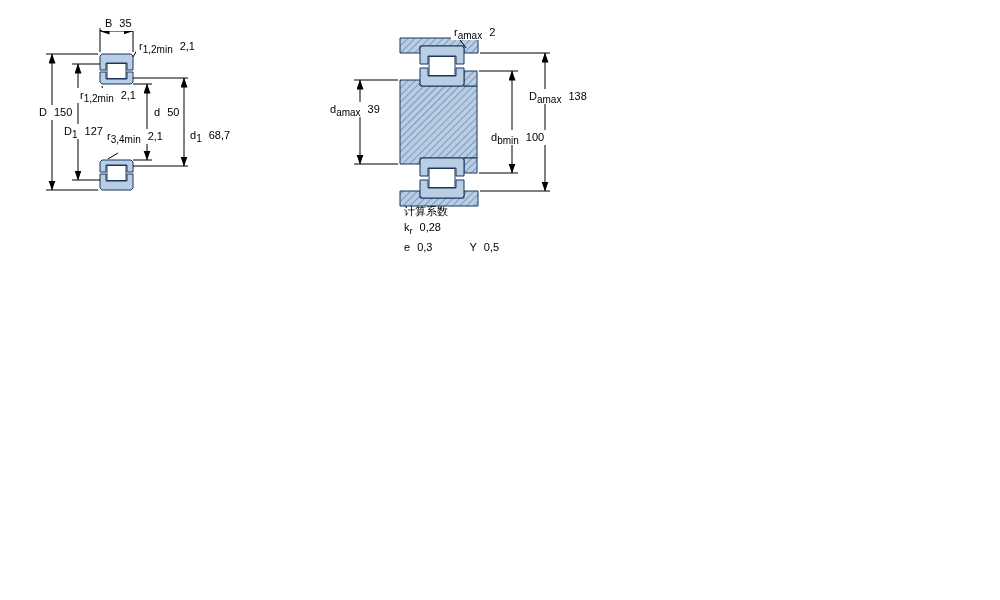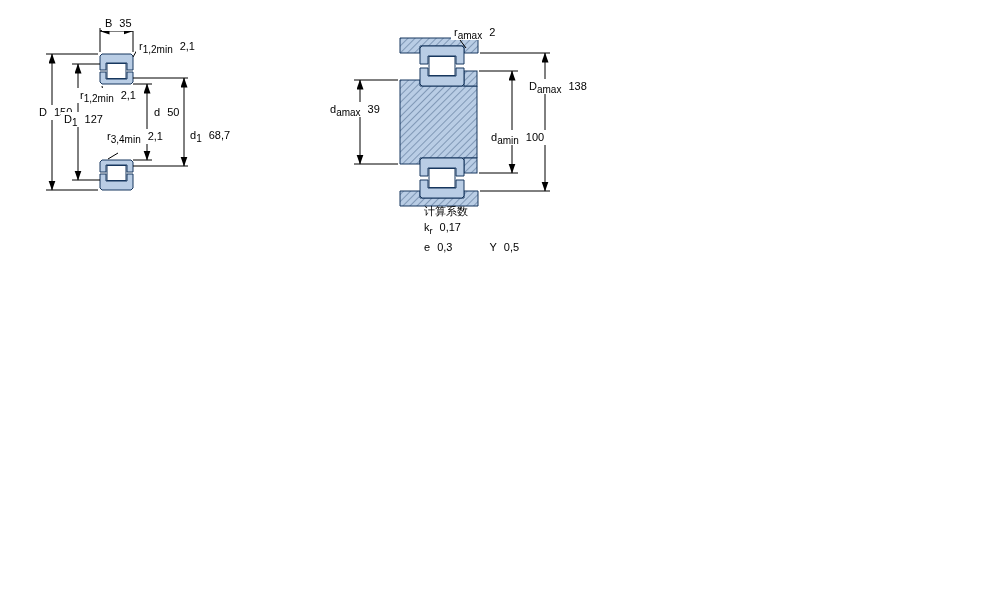--- a/index.html
+++ b/index.html
@@ -16,21 +16,21 @@
     overflow:hidden;
   }
   svg{position:absolute;left:0;top:0;}
   .dim-label{
     position:absolute;background:var(--bg);padding:1px 3px;
     font-size:11px;line-height:13px;white-space:nowrap;z-index:2;
   }
   .dim-label sub{font-size:10px;line-height:0;}
   .dim-label .val{margin-left:7px;}
   .factors{position:absolute;z-index:2;font-size:11px;line-height:13px;}
-  .factors .row{white-space:nowrap;margin-left:20px;}
+  .factors .row{white-space:nowrap;}
   .shape{fill:var(--bearing-fill,#b9cde5);stroke:var(--outline,#17375e);stroke-width:1;}
   .hatched{fill:url(#hatch);stroke:var(--outline,#17375e);stroke-width:1;}
   .roller{fill:#ffffff;stroke:var(--outline,#17375e);stroke-width:1;}
   .dim{stroke:var(--dim-line,#000);stroke-width:1;fill:none;}
 </style>
 </head>
 <body>
 
 <div class="canvas">
 
@@ -98,50 +98,50 @@
   </div>
   <div class="dim-label" style="left:136px;top:39px">
     <span class="sym">r</span><sub>1,2min</sub><span class="val">2,1</span>
   </div>
   <div class="dim-label" style="left:77px;top:88px">
     <span class="sym">r</span><sub>1,2min</sub><span class="val">2,1</span>
   </div>
   <div class="dim-label" style="left:36px;top:105px">
     <span class="sym">D</span><sub></sub><span class="val">150</span>
   </div>
-  <div class="dim-label" style="left:61px;top:112px">
+  <div class="dim-label" style="left:61px;top:124px">
     <span class="sym">D</span><sub>1</sub><span class="val">127</span>
   </div>
   <div class="dim-label" style="left:151px;top:105px">
     <span class="sym">d</span><sub></sub><span class="val">50</span>
   </div>
   <div class="dim-label" style="left:187px;top:128px">
     <span class="sym">d</span><sub>1</sub><span class="val">68,7</span>
   </div>
   <div class="dim-label" style="left:104px;top:129px">
     <span class="sym">r</span><sub>3,4min</sub><span class="val">2,1</span>
   </div>
 
   <div class="dim-label" style="left:451px;top:25px">
     <span class="sym">r</span><sub>amax</sub><span class="val">2</span>
   </div>
   <div class="dim-label" style="left:327px;top:102px">
     <span class="sym">d</span><sub>amax</sub><span class="val">39</span>
   </div>
-  <div class="dim-label" style="left:526px;top:79px">
+  <div class="dim-label" style="left:526px;top:89px">
     <span class="sym">D</span><sub>amax</sub><span class="val">138</span>
   </div>
   <div class="dim-label" style="left:488px;top:130px">
-    <span class="sym">d</span><sub>amin</sub><span class="val">100</span>
+    <span class="sym">d</span><sub>bmin</sub><span class="val">100</span>
   </div>
 
   <div class="factors" style="left:404px;top:205px;position:absolute">
     <div class="row">计算系数</div>
     <div class="row" style="margin-top:3px">
-      <span class="sym">k</span><sub>r</sub><span class="val" style="margin-left:7px">0,17</span>
+      <span class="sym">k</span><sub>r</sub><span class="val" style="margin-left:7px">0,28</span>
     </div>
     <div class="row" style="margin-top:3px">
       <span><span class="sym">e</span><span class="val" style="margin-left:7px">0,3</span></span>
       <span style="margin-left:34px"><span class="sym">Y</span><span class="val" style="margin-left:7px">0,5</span></span>
     </div>
   </div>
 
 </div>
 
 </body></html>

